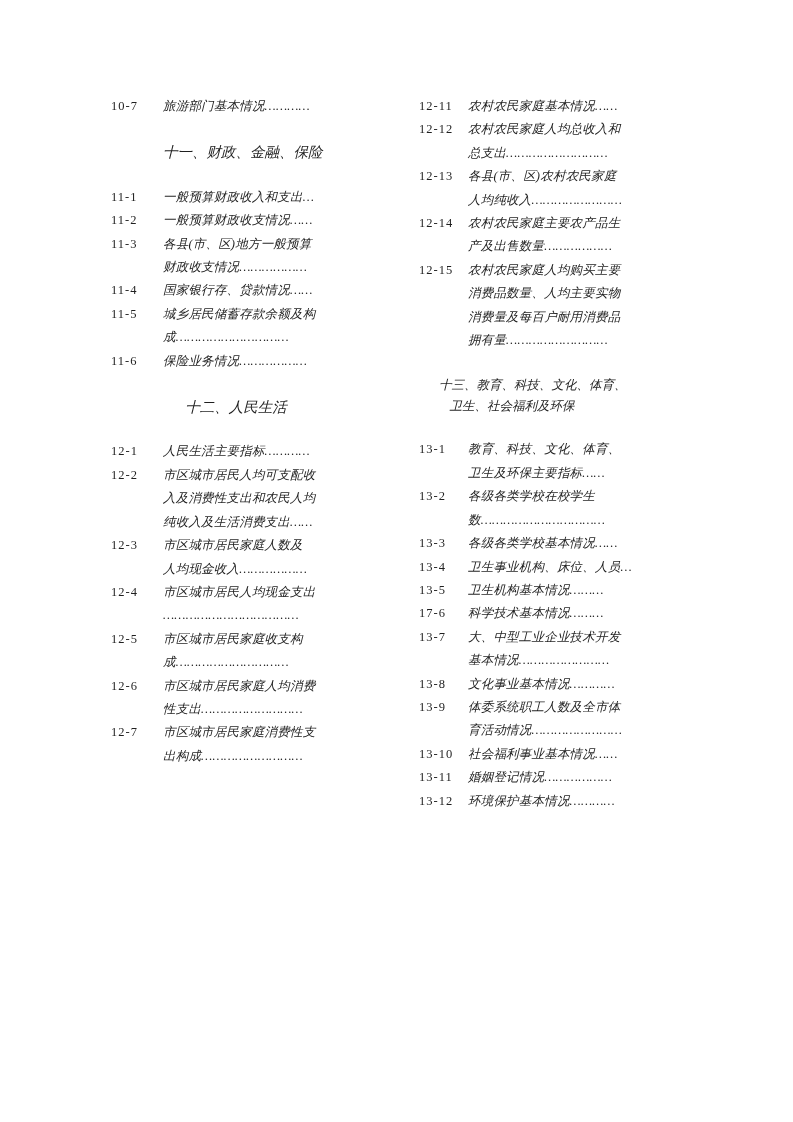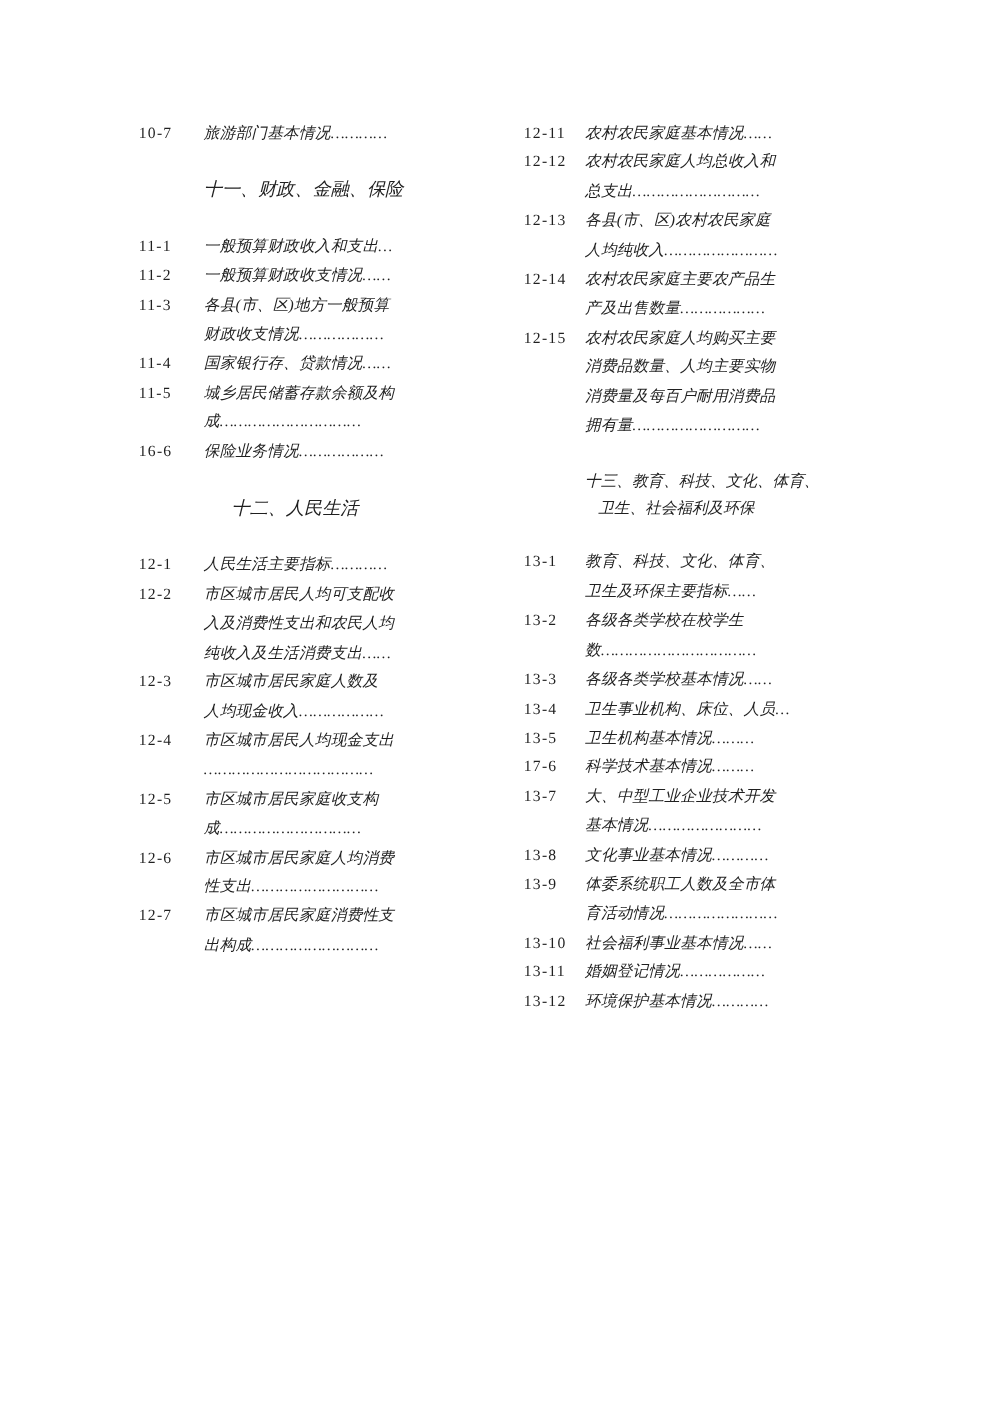--- a/index.html
+++ b/index.html
@@ -42,21 +42,21 @@
     font-style: italic;
   }
 
   .heading {
     margin: 23px 0 21px 52px;
     width: 146px;
     text-align: center;
     font-style: italic;
     font-weight: 500;
   }
-  .col-right .heading { margin-left: 49px; }
+  .col-right .heading { margin-left: 20px; }
   .heading .heading-line {
     font-size: 14.5px;
     line-height: 23.4px;
     white-space: nowrap;
   }
   .col-right .heading .heading-line {
     font-size: 12.5px;
     line-height: 21px;
   }
 </style>
@@ -100,21 +100,21 @@
         </div>
       </div>
       <div class="entry">
         <span class="num">11-5</span>
         <div class="lines">
           <div class="line">城乡居民储蓄存款余额及构</div>
           <div class="line">成…………………………</div>
         </div>
       </div>
       <div class="entry">
-        <span class="num">16-6</span>
+        <span class="num">11-6</span>
         <div class="lines">
           <div class="line">保险业务情况………………</div>
         </div>
       </div>
       <div class="heading">
         <div class="heading-line">十二、人民生活</div>
       </div>
       <div class="entry">
         <span class="num">12-1</span>
         <div class="lines">

